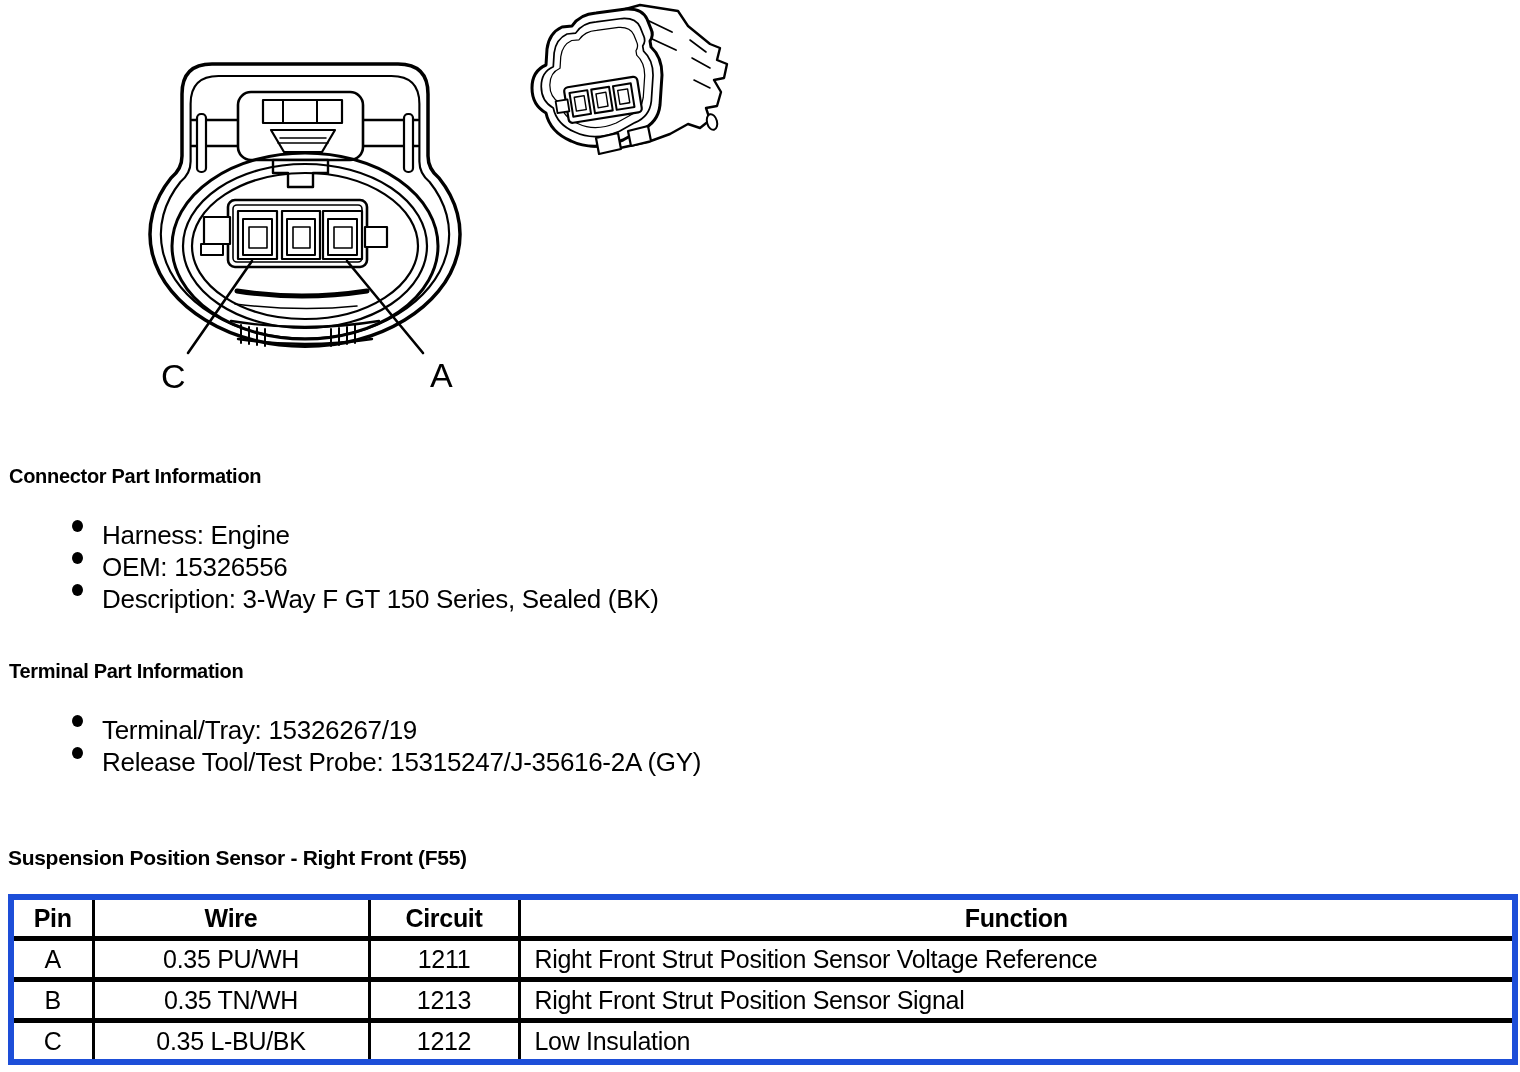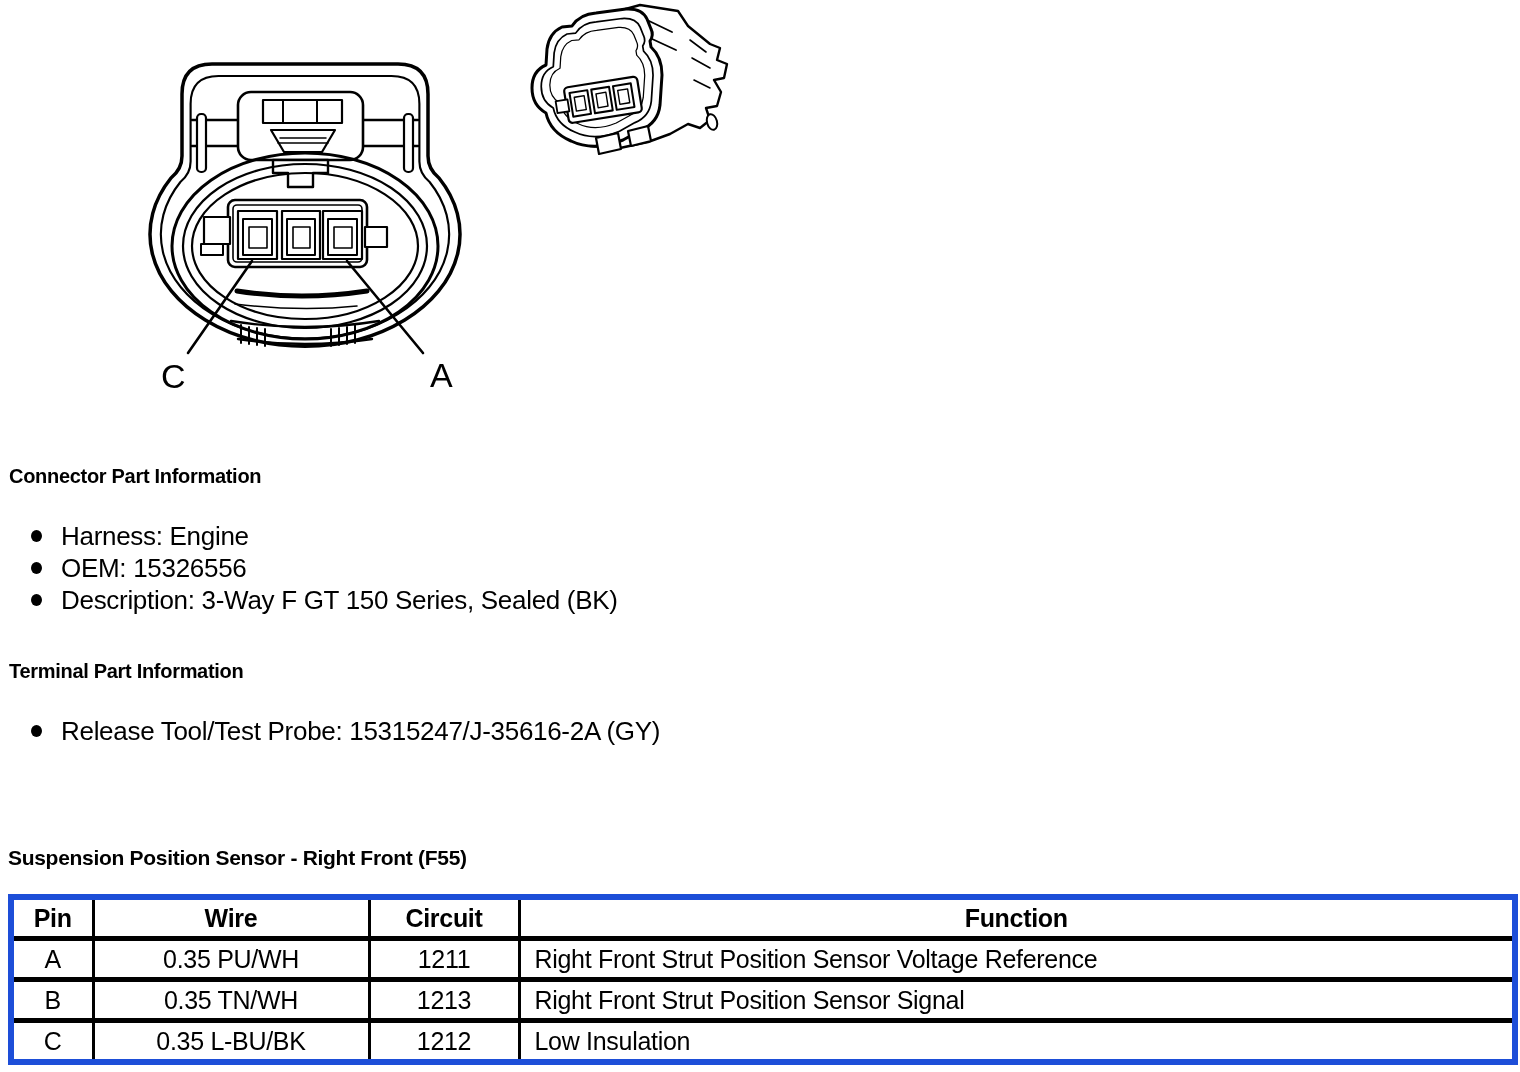--- a/index.html
+++ b/index.html
@@ -8,21 +8,21 @@
     background:#ffffff;color:#000000;
     font-family:"Liberation Sans",sans-serif;
     overflow:hidden;
   }
   .abs{position:absolute;}
   .heading{
     left:9px;font-size:20px;font-weight:bold;line-height:30px;
     letter-spacing:-0.3px;white-space:nowrap;
   }
   .bullet-list{left:0;width:900px;}
-  .bullet-item{height:32px;display:flex;align-items:center;}
+  .bullet-item{height:32px;display:flex;margin-left:41px;}
   .bullet{
     width:11px;height:12px;border-radius:50%;background:#000;
     margin-left:31px;margin-right:19px;flex:none;
   }
   .bullet-text{font-size:26px;white-space:nowrap;letter-spacing:-0.3px;}
   .table-title{
     left:8px;width:1504px;top:846px;text-align:left;
     font-size:21px;font-weight:bold;letter-spacing:-0.3px;
   }
   table.pinout{
@@ -162,20 +162,24 @@
     <span class="bullet"></span>
     <span class="bullet-text">Description: 3-Way F GT 150 Series, Sealed (BK)</span>
   </div>
 </div>
 
 <div class="abs heading" style="top:656px">Terminal Part Information</div>
 
 <div class="abs bullet-list" style="top:715px">
   <div class="bullet-item">
     <span class="bullet"></span>
+    <span class="bullet-text">Terminal/Tray: 15326267/19</span>
+  </div>
+  <div class="bullet-item">
+    <span class="bullet"></span>
     <span class="bullet-text">Release Tool/Test Probe: 15315247/J-35616-2A (GY)</span>
   </div>
 </div>
 
 <div class="abs table-title">Suspension Position Sensor - Right Front (F55)</div>
 
 <table class="pinout">
   <colgroup>
     <col style="width:82px">
       <col style="width:276px">

